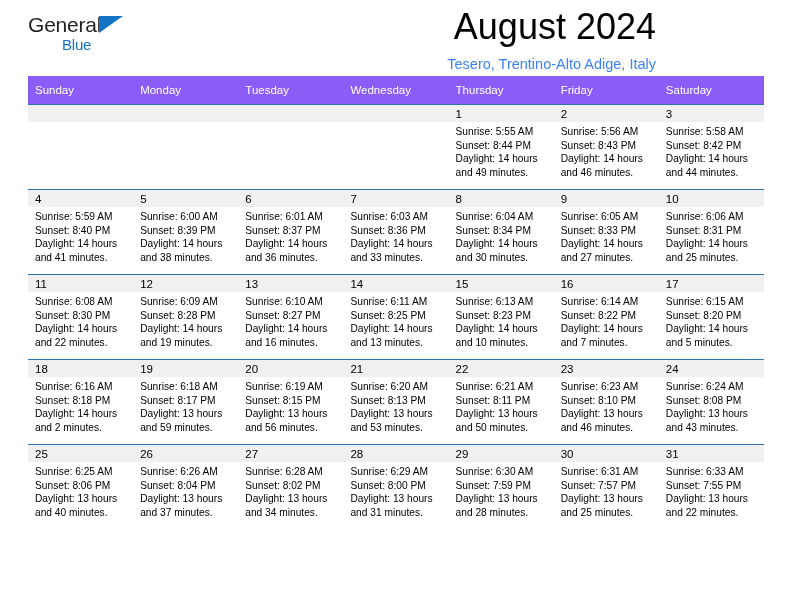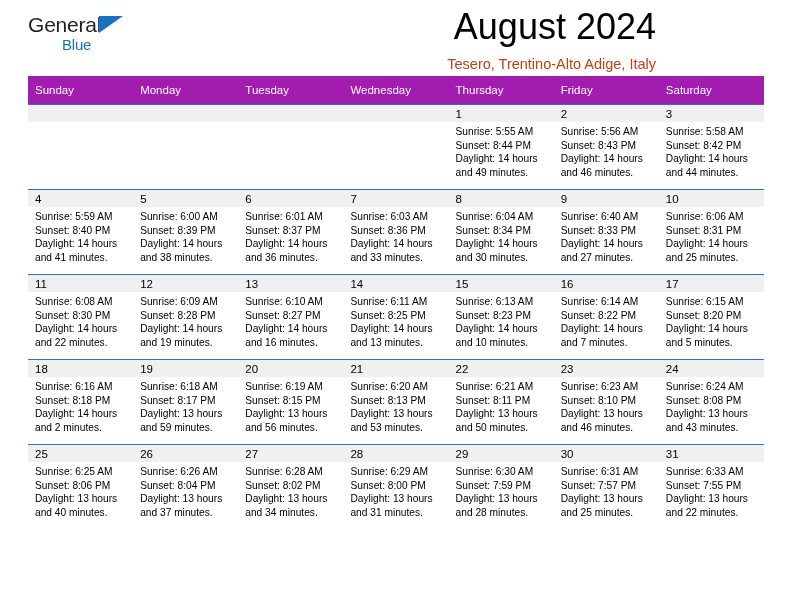--- a/index.html
+++ b/index.html
@@ -72,34 +72,34 @@
     margin-top: 6px;
   }
   .month-title {
     font-size: 36px;
     color: #000;
     line-height: 1.15;
     white-space: nowrap;
   }
   .location {
     font-size: 14.5px;
-    color: #c2410c;
+    color: #3b82f6;
     margin-top: 9px;
     white-space: nowrap;
   }
 
   
   .calendar {
     margin: 0 28px;
     border-collapse: collapse;
     width: 736px;
     table-layout: fixed;
   }
   .calendar th {
-    background: #a21caf;
+    background: #8b5cf6;
     color: #ffffff;
     font-weight: normal;
     font-size: 11.5px;
     text-align: left;
     padding: 5px 0 5px 7px;
     height: 18px;
     border: none;
     margin-top: 13px;
   }
   .calendar td {
@@ -251,21 +251,21 @@
             <div class="cell-body">
               <div>Sunrise: 6:04 AM</div>
               <div>Sunset: 8:34 PM</div>
               <div>Daylight: 14 hours</div>
               <div>and 30 minutes.</div>
             </div>
           </td>
           <td class="">
             <div class="daynum-bar">9</div>
             <div class="cell-body">
-              <div>Sunrise: 6:40 AM</div>
+              <div>Sunrise: 6:05 AM</div>
               <div>Sunset: 8:33 PM</div>
               <div>Daylight: 14 hours</div>
               <div>and 27 minutes.</div>
             </div>
           </td>
           <td class="">
             <div class="daynum-bar">10</div>
             <div class="cell-body">
               <div>Sunrise: 6:06 AM</div>
               <div>Sunset: 8:31 PM</div>

